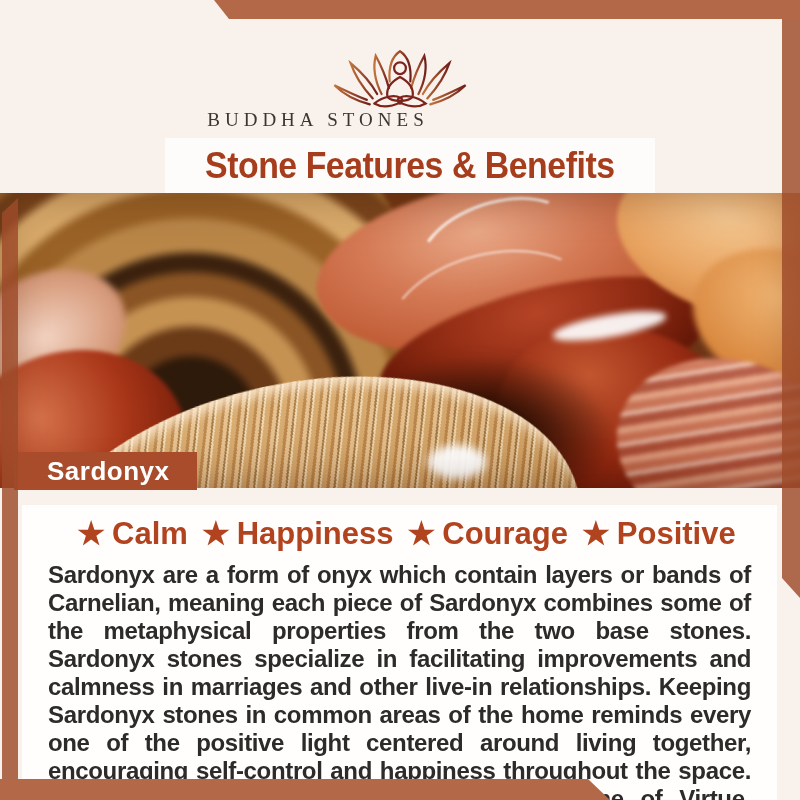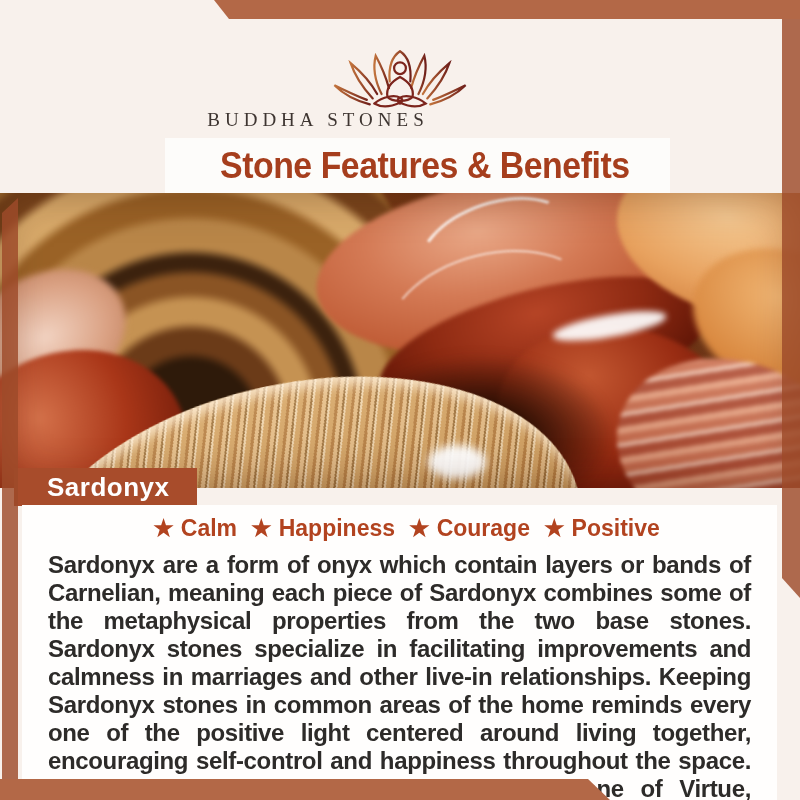--- a/index.html
+++ b/index.html
@@ -18,21 +18,21 @@
     background:rgba(158,74,42,0.82);
     clip-path:polygon(16px 0,16px 581px,0 581px,0 15px);}
 
   
   .logo{position:absolute;left:330px;top:46px;width:140px;height:68px;}
   .brand{position:absolute;left:0;top:109px;width:636px;text-align:center;
     font-family:"Liberation Serif",serif;font-size:19px;letter-spacing:5px;color:#3e3531;}
 
   
   .title-bar{position:absolute;left:165px;top:138px;width:490px;height:55px;background:#fdfcfa;
-    display:flex;align-items:center;justify-content:center;padding-left:15px;}
+    display:flex;align-items:center;justify-content:center;}
   .title-bar h1{margin:0;font-size:36px;font-weight:bold;color:#a63e1d;letter-spacing:-0.5px;
     transform:scaleX(0.94);white-space:nowrap;}
 
   
   .photo{position:absolute;left:0;top:193px;width:800px;height:295px;overflow:hidden;
     background:linear-gradient(115deg,#9a5526 0%,#7c3c16 35%,#57250c 70%,#8a4a22 100%);}
   .photo *{position:absolute;}
   .st-banded{left:-150px;top:-130px;width:580px;height:580px;border-radius:50%;transform:rotate(-12deg);
     filter:blur(2px);
     background:radial-gradient(circle at 56% 64%,
@@ -82,27 +82,27 @@
   .st-whitepatch{left:428px;top:252px;width:58px;height:34px;border-radius:50%;background:#ffffff;
     opacity:.95;filter:blur(4px);}
   .st-streak1{left:415px;top:8px;width:160px;height:95px;border:3px solid transparent;
     border-top-color:rgba(255,255,255,.85);border-radius:50%;transform:rotate(-18deg);filter:blur(1px);}
   .st-streak2{left:385px;top:60px;width:210px;height:130px;border:2px solid transparent;
     border-top-color:rgba(255,255,255,.6);border-radius:50%;transform:rotate(-14deg);filter:blur(1px);}
   .st-vignette{left:0;top:0;width:800px;height:295px;box-shadow:inset 0 0 45px rgba(50,18,4,.35);}
 
   
   .ribbon{position:absolute;left:14px;top:452px;width:183px;height:38px;background:#a84c2b;
-    display:flex;align-items:center;margin-top:16px;}
+    display:flex;align-items:center;}
   .ribbon span{padding-left:33px;color:#ffffff;font-size:26px;font-weight:bold;letter-spacing:.5px;}
 
   
   .content{position:absolute;left:22px;top:505px;width:755px;min-height:268px;background:#fffefd;
     box-sizing:border-box;padding:10px 26px 16px 26px;}
-  .features{text-align:center;font-size:23px;font-weight:bold;color:#b2431f;white-space:nowrap;}
+  .features{text-align:center;font-size:31px;font-weight:bold;color:#b2431f;white-space:nowrap;}
   .features .star{display:inline-block;margin:0 7px 0 14px;}
   .features .feature-label{display:inline-block;}
   .paragraph{margin-top:9px;text-align:justify;font-size:24px;font-weight:bold;color:#2d2b29;
     line-height:28px;letter-spacing:-0.35px;word-spacing:-0.5px;transform-origin:left top;}
 </style>
 </head>
 <body>
 
 <div class="canvas">
 

